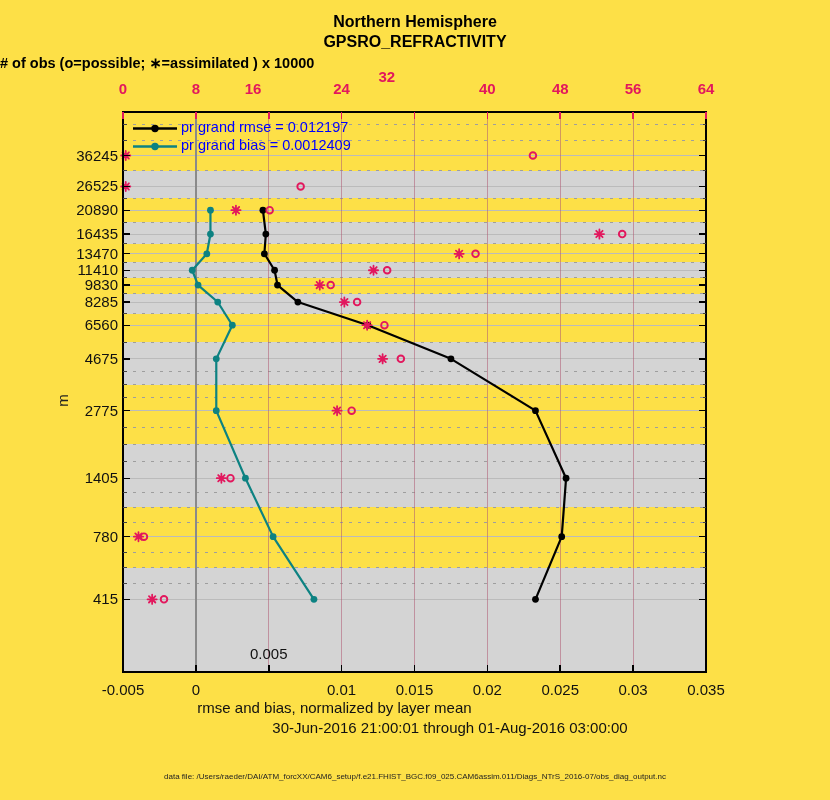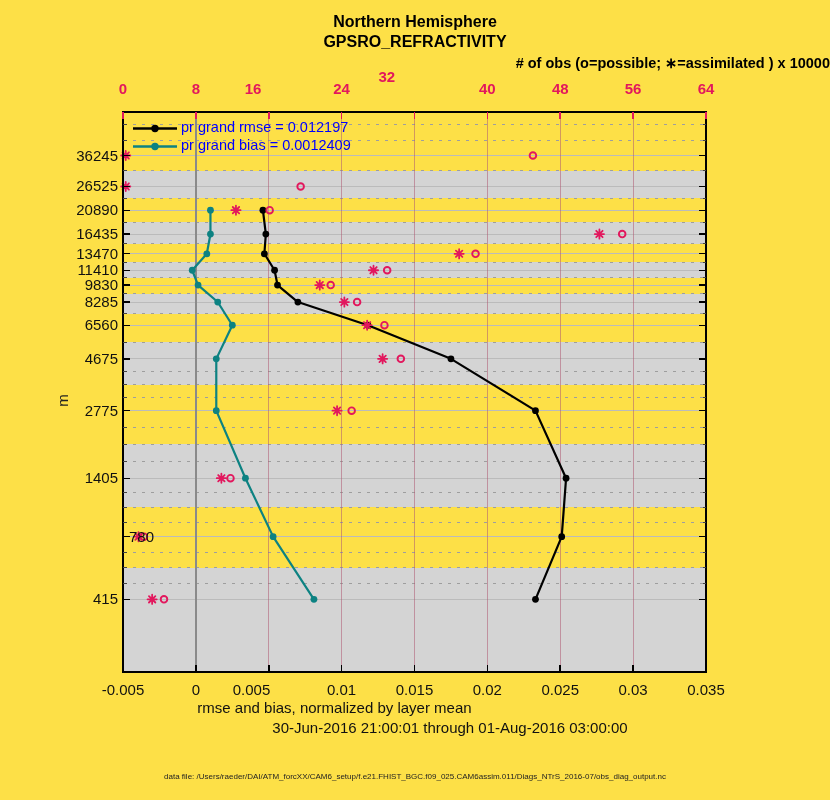--- a/index.html
+++ b/index.html
@@ -2,21 +2,21 @@
 <html><head>
 <meta charset="utf-8">
 <style>
   html,body{margin:0;padding:0;background:#fff;}
   .stage{position:relative;width:830px;height:800px;background:#fde047;overflow:hidden;
          font-family:"Liberation Sans",sans-serif;}
   .stage svg{position:absolute;left:0;top:0;}
   .abs{position:absolute;}
   .title1{left:0;top:13px;width:830px;text-align:center;font-size:16px;font-weight:bold;color:#000;}
   .title2{left:0;top:33px;width:830px;text-align:center;font-size:16px;font-weight:bold;color:#000;}
-  .toplabel{left:0;top:55px;width:830px;text-align:right;font-size:14.5px;font-weight:bold;}
+  .toplabel{left:0;top:55px;width:830px;text-align:left;font-size:14.5px;font-weight:bold;}
   .ylab{left:40px;top:392px;width:44px;text-align:center;font-size:15px;color:#222;
         transform:rotate(-90deg);transform-origin:center;}
   .xlab1{left:0;top:699px;width:669px;text-align:center;font-size:15px;color:#111;}
   .xlab2{left:0;top:719px;width:830px;text-align:center;font-size:15px;color:#111;padding-left:35px;}
   .footer{left:0;top:772px;width:830px;text-align:center;font-size:8px;color:#222;letter-spacing:0;}
   .legend-text{font-size:14.5px;color:#0000FF;white-space:nowrap;}
   .lg1{left:181px;top:119px;}
   .lg2{left:181px;top:137px;}
   .ticklab{position:absolute;font-size:15px;white-space:nowrap;}
   .tick-top{font-weight:bold;}
@@ -245,34 +245,34 @@
     <div class="ticklab tick-top" style="left: 159.875px; width: 72px; text-align: center; top: 80px; color: rgb(226, 23, 93);">8</div>
     <div class="ticklab tick-top" style="left: 217px; width: 72px; text-align: center; top: 80px; color: rgb(226, 23, 93);">16</div>
     <div class="ticklab tick-top" style="left: 305.625px; width: 72px; text-align: center; top: 80px; color: rgb(226, 23, 93);">24</div>
     <div class="ticklab tick-top" style="left: 378.5px; width: 72px; top: 68px; color: rgb(226, 23, 93);">32</div>
     <div class="ticklab tick-top" style="left: 451.375px; width: 72px; text-align: center; top: 80px; color: rgb(226, 23, 93);">40</div>
     <div class="ticklab tick-top" style="left: 524.25px; width: 72px; text-align: center; top: 80px; color: rgb(226, 23, 93);">48</div>
     <div class="ticklab tick-top" style="left: 597.125px; width: 72px; text-align: center; top: 80px; color: rgb(226, 23, 93);">56</div>
     <div class="ticklab tick-top" style="left: 670px; width: 72px; text-align: center; top: 80px; color: rgb(226, 23, 93);">64</div>
     <div class="ticklab tick-bottom" style="left: 87px; width: 72px; text-align: center; top: 681px;">-0.005</div>
     <div class="ticklab tick-bottom" style="left: 159.875px; width: 72px; text-align: center; top: 681px;">0</div>
-    <div class="ticklab tick-bottom" style="left: 232.75px; width: 72px; text-align: left; top: 681px;">0.005</div>
+    <div class="ticklab tick-bottom" style="left: 232.75px; width: 72px; text-align: center; top: 645px;">0.005</div>
     <div class="ticklab tick-bottom" style="left: 305.625px; width: 72px; text-align: center; top: 681px;">0.01</div>
     <div class="ticklab tick-bottom" style="left: 378.5px; width: 72px; text-align: center; top: 681px;">0.015</div>
     <div class="ticklab tick-bottom" style="left: 451.375px; width: 72px; text-align: center; top: 681px;">0.02</div>
     <div class="ticklab tick-bottom" style="left: 524.25px; width: 72px; text-align: center; top: 681px;">0.025</div>
     <div class="ticklab tick-bottom" style="left: 597.125px; width: 72px; text-align: center; top: 681px;">0.03</div>
     <div class="ticklab tick-bottom" style="left: 670px; width: 72px; text-align: center; top: 681px;">0.035</div>
     <div class="ticklab tick-left" style="top: 146.5px;">36245</div>
     <div class="ticklab tick-left" style="top: 177.499px;">26525</div>
     <div class="ticklab tick-left" style="top: 201.211px;">20890</div>
     <div class="ticklab tick-left" style="top: 225.027px;">16435</div>
     <div class="ticklab tick-left" style="top: 244.78px;">13470</div>
     <div class="ticklab tick-left" style="top: 261.259px;">11410</div>
     <div class="ticklab tick-left" style="top: 276.059px;">9830</div>
     <div class="ticklab tick-left" style="top: 293.036px;">8285</div>
     <div class="ticklab tick-left" style="top: 316.216px;">6560</div>
     <div class="ticklab tick-left" style="top: 349.851px;">4675</div>
     <div class="ticklab tick-left" style="top: 401.638px;">2775</div>
     <div class="ticklab tick-left" style="top: 469.216px;">1405</div>
-    <div class="ticklab tick-left" style="top: 527.647px; padding-left: 36px;">780</div>
+    <div class="ticklab tick-left" style="top: 527.647px;">780</div>
     <div class="ticklab tick-left" style="top: 590.3px;">415</div>
   </div>
 
 </body></html>

